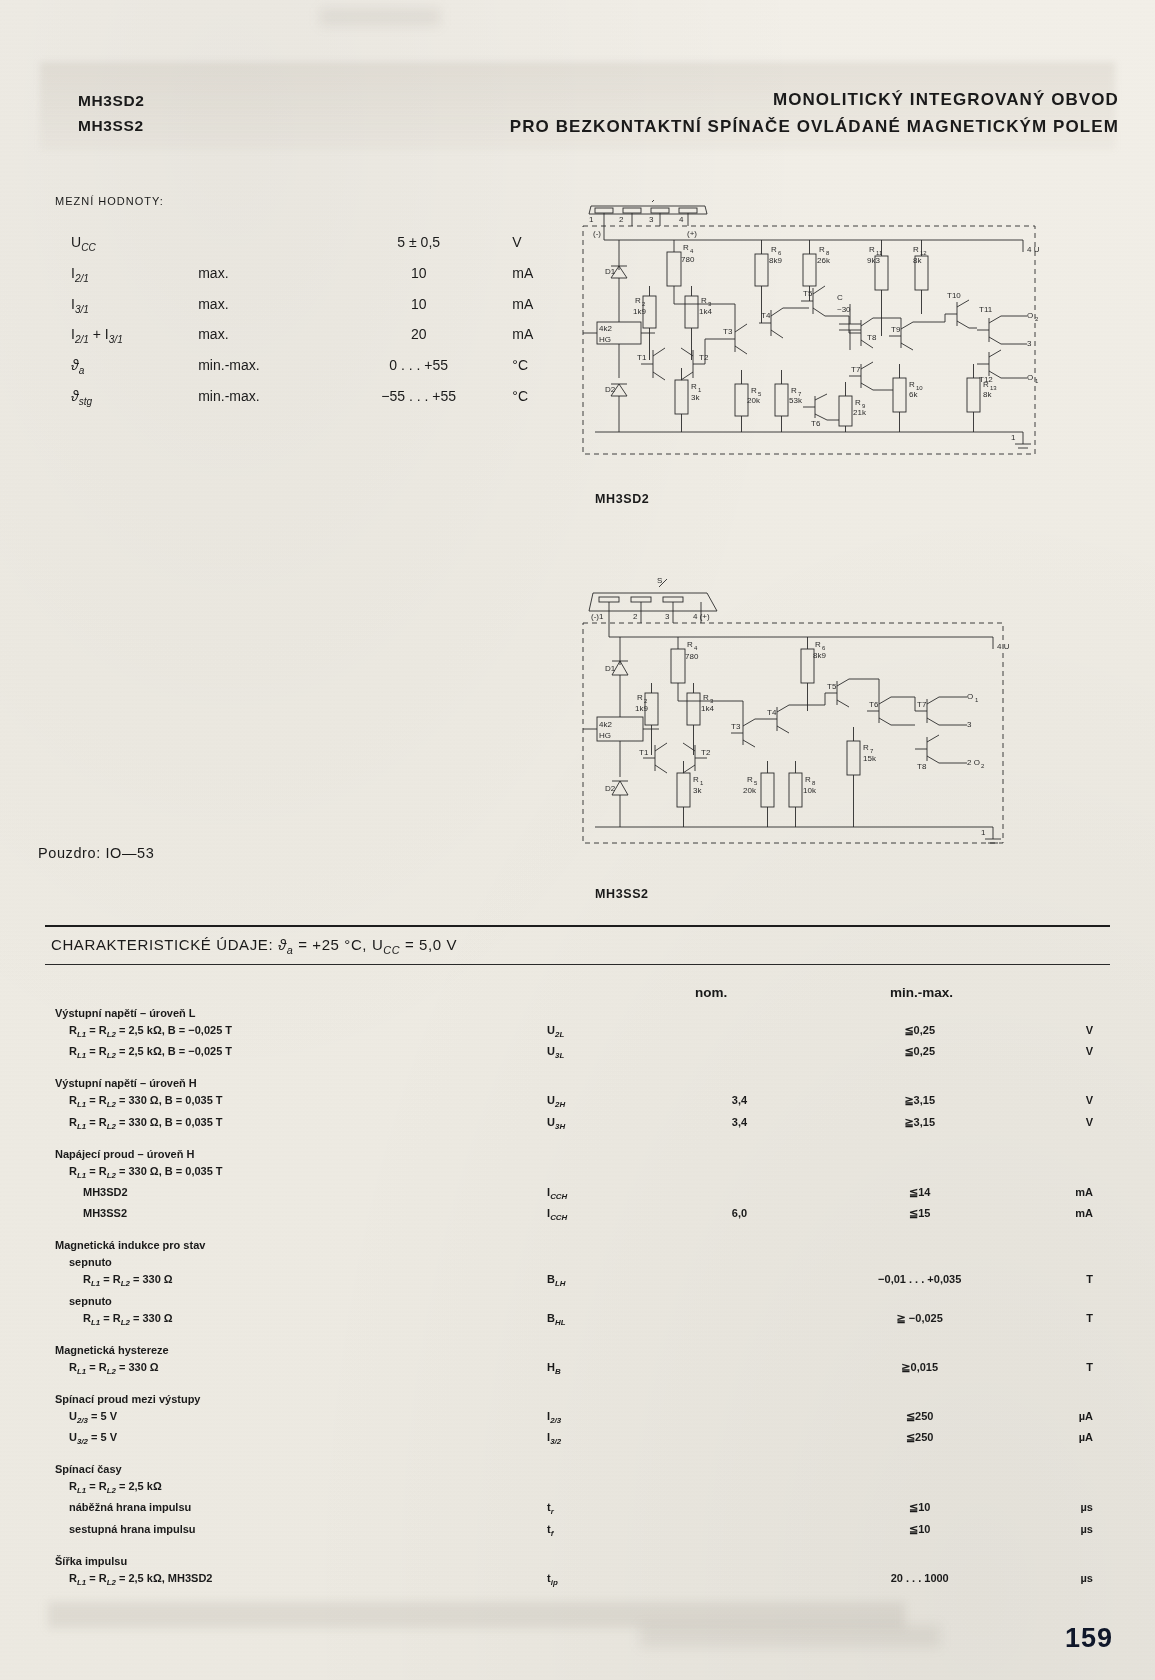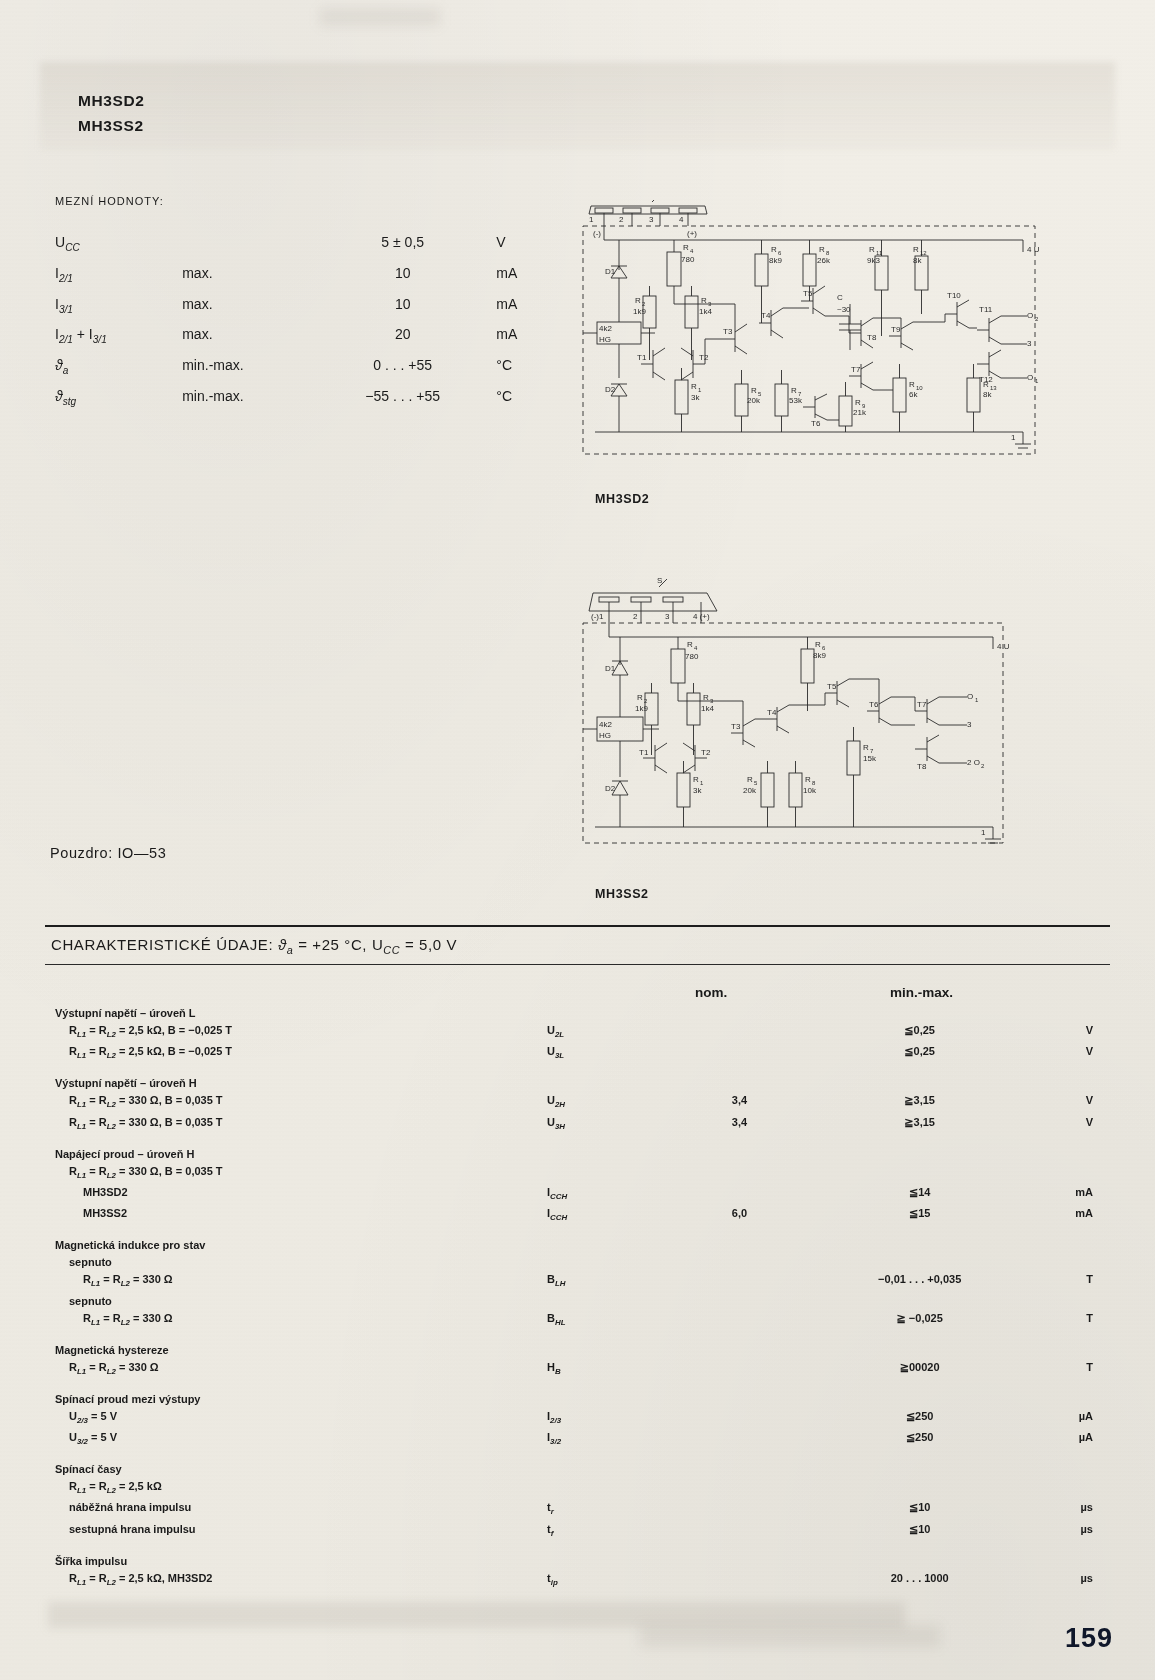--- a/index.html
+++ b/index.html
@@ -42,30 +42,30 @@
   }
   .codes{position:absolute;left:78px;top:26px;font-size:15.5px;font-weight:bold;letter-spacing:.6px;line-height:25px;}
   .title{
     position:absolute;right:36px;top:24px;text-align:right;
     font-size:17px;font-weight:bold;letter-spacing:1.1px;line-height:27px;
   }
 
   
   .sec-mezni{position:absolute;left:55px;top:195px;font-size:11px;letter-spacing:1px;}
   .limits{position:absolute;left:55px;top:228px;width:500px;font-size:14px;}
-  .limits table{border-collapse:collapse;width:100%;}
+  .limits table{border-collapse:collapse;width:100%;margin-left:16px;}
   .limits td{padding:6px 0 6px 0;vertical-align:baseline;white-space:nowrap;}
   .limits td.sym{width:130px;}
   .limits td.qual{width:150px;}
   .limits td.val{width:150px;text-align:center;}
   .limits td.unit{width:60px;text-align:left;padding-left:20px;}
   sub{font-size:.72em;font-style:italic;}
   .ital{font-style:italic;}
 
-  .pouzdro{position:absolute;left:50px;top:845px;font-size:14.5px;letter-spacing:.6px;}
+  .pouzdro{position:absolute;left:38px;top:845px;font-size:14.5px;letter-spacing:.6px;}
 
   
   .schem{position:absolute;}
   .schem .cap{position:absolute;font-size:12.5px;font-weight:bold;letter-spacing:.6px;}
   #schem1{left:575px;top:200px;width:470px;height:310px;}
   #schem2{left:575px;top:565px;width:470px;height:340px;}
 
   
   .char-head{position:absolute;left:45px;top:925px;right:45px;}
   .rule{height:2px;background:#1d1d1d;width:100%;}
@@ -101,20 +101,24 @@
 <div class="page"></div>
 <div class="noise"></div>
 <div class="smudge" style="left:320px;top:8px;width:120px;height:18px;"></div>
 <div class="smudge" style="left:640px;top:1625px;width:300px;height:22px;"></div>
 
 <div class="hdr">
   <div class="hdr-band"></div>
   <div class="codes">
     <div>MH3SD2</div>
     <div>MH3SS2</div>
+  </div>
+  <div class="title">
+    <div>MONOLITICKÝ  INTEGROVANÝ  OBVOD</div>
+    <div>PRO  BEZKONTAKTNÍ  SPÍNAČE  OVLÁDANÉ  MAGNETICKÝM  POLEM</div>
   </div>
 </div>
 
 <div class="sec-mezni">MEZNÍ HODNOTY:</div>
 
 <div class="limits">
   <table>
     <tbody>
         <tr>
       <td class="sym">U<sub>CC</sub></td>
@@ -708,21 +712,21 @@
   <tr>
     <td class="c-desc">Magnetická hystereze</td>
     <td colspan="4"></td>
   </tr>
   <tr>
     <td class="c-desc">
             <span class="ind1">R<sub>L1</sub> = R<sub>L2</sub> = 330 Ω</span>
           </td>
     <td class="c-sym">H<sub>B</sub></td>
     <td class="c-nom"></td>
-    <td class="c-mm">≧00020</td>
+    <td class="c-mm">≧0,015</td>
     <td class="c-unit">T</td>
   </tr>
   <tr>
           <td class="grp" colspan="5"></td>
         </tr>
 
   <tr>
     <td class="c-desc">Spínací proud mezi výstupy</td>
     <td colspan="4"></td>
   </tr>

